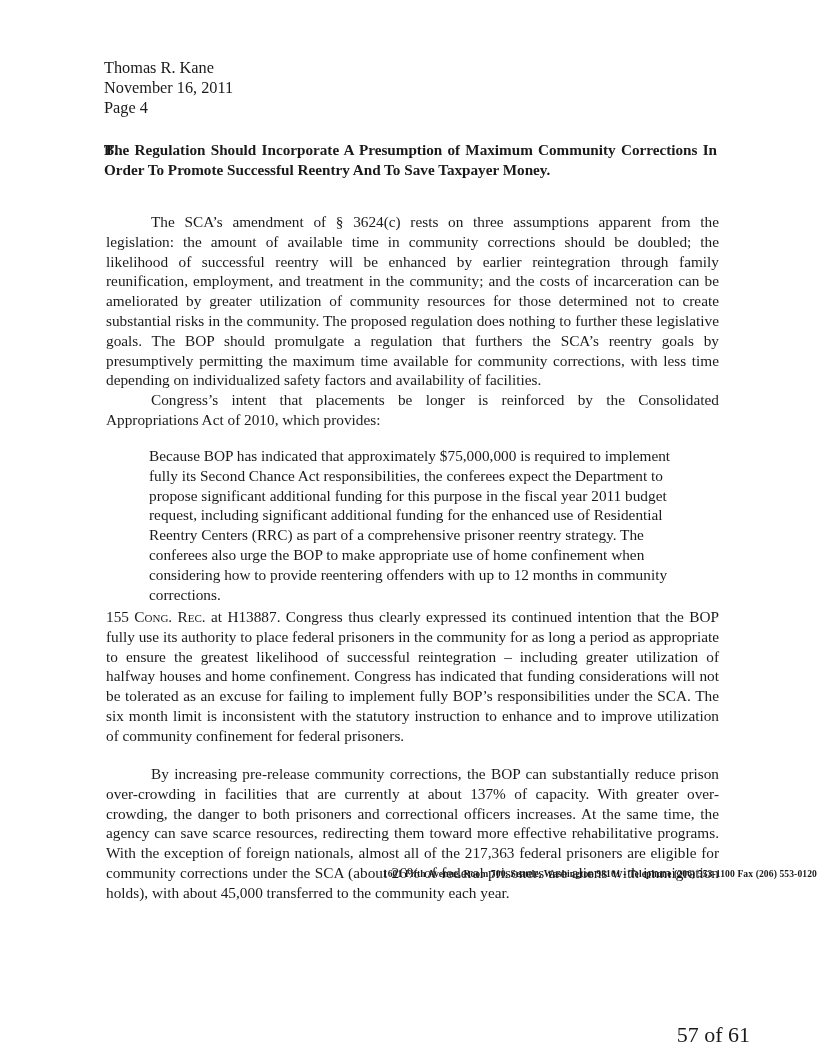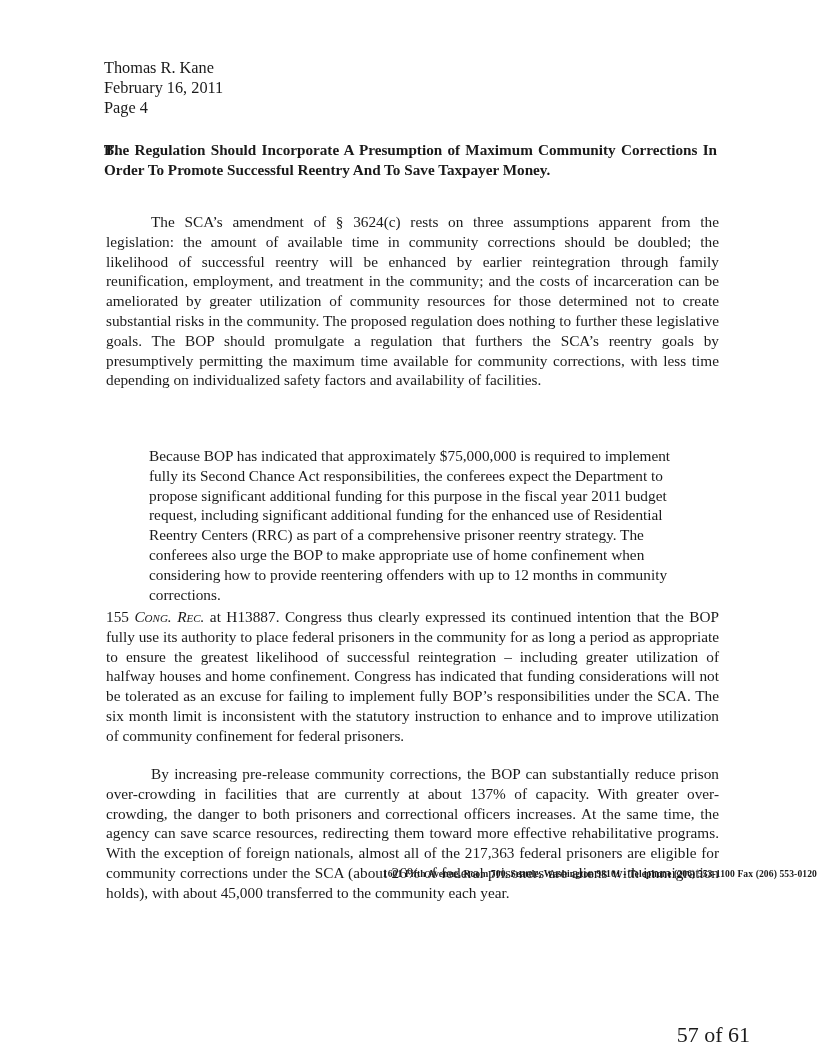--- a/index.html
+++ b/index.html
@@ -9,43 +9,44 @@
     .hdr { position: absolute; left: 104px; top: 58px; font-size: 16.3px; line-height: 20px; }
     .hdr div { white-space: nowrap; }
     .section { position: absolute; left: 104px; top: 140px; width: 613px; font-weight: bold;
       font-size: 15.2px; line-height: 20px; }
     .section .letter { position: absolute; left: 0; top: 0; }
     .section .title { text-align: justify; }
     .para { position: absolute; left: 104px; width: 613px; font-size: 15.3px; line-height: 19.8px;
       text-align: justify; text-indent: 45px; margin: 2px; }
     .quote { position: absolute; left: 149px; width: 523px; font-size: 15.3px; line-height: 19.8px;
       text-align: left; margin: 0; }
-    .sc { font-variant: small-caps; font-style: italic; }
+    .sc { font-variant: small-caps; }
     .footer { position: absolute; left: 0; width: 817px; top: 868px; text-align: right;
       font-size: 9.6px; font-weight: bold; letter-spacing: 0.1px; }
     .pagenum { position: absolute; right: 20px; top: 1022px; font-size: 22px; }
   </style>
 </head>
 <body>
 
 <div class="page">
 
   <div class="hdr">
     <div>Thomas R. Kane</div>
-    <div>February 16, 2011</div>
+    <div>November 16, 2011</div>
     <div>Page 4</div>
   </div>
 
   <div class="section">
     <span class="letter">B.</span>
     <div class="title">The Regulation Should Incorporate A Presumption of Maximum Community Corrections In Order To Promote Successful Reentry And To Save Taxpayer Money.</div>
   </div>
 
   <p class="para" style="top:210px;">The SCA’s amendment of § 3624(c) rests on three assumptions apparent from the legislation: the amount of available time in community corrections should be doubled; the likelihood of successful reentry will be enhanced by earlier reintegration through family reunification, employment, and treatment in the community; and the costs of incarceration can be ameliorated by greater utilization of community resources for those determined not to create substantial risks in the community.  The proposed regulation does nothing to further these legislative goals.  The BOP should promulgate a regulation that furthers the SCA’s reentry goals by presumptively permitting the maximum time available for community corrections, with less time depending on individualized safety factors and availability of facilities.</p>
 
+  <p class="para" style="top:388px;">Congress’s intent that placements be longer is reinforced by the Consolidated Appropriations Act of 2010, which provides:</p>
 
   <p class="quote" style="top:446px;">Because BOP has indicated that approximately $75,000,000 is required to implement fully its Second Chance Act responsibilities, the conferees expect the Department to propose significant additional funding for this purpose in the fiscal year 2011 budget request, including significant additional funding for the enhanced use of Residential Reentry Centers (RRC) as part of a comprehensive prisoner reentry strategy.  The conferees also urge the BOP to make appropriate use of home confinement when considering how to provide reentering offenders with up to 12 months in community corrections.</p>
 
   <p class="para" style="top:605px; text-indent:0;"><span>155</span> <span class="sc">Cong. Rec.</span><span> at H13887.  Congress thus clearly expressed its continued intention that the BOP fully use its authority to place federal prisoners in the community for as long a period as appropriate to ensure the greatest likelihood of successful reintegration – including greater utilization of halfway houses and home confinement.  Congress has indicated that funding considerations will not be tolerated as an excuse for failing to implement fully BOP’s responsibilities under the SCA.  The six month limit is inconsistent with the statutory instruction to enhance and to improve utilization of community confinement for federal prisoners.</span></p>
 
   <p class="para" style="top:762px;">By increasing pre-release community corrections, the BOP can substantially reduce prison over-crowding in facilities that are currently at about 137% of capacity.  With greater over-crowding, the danger to both prisoners and correctional officers increases.  At the same time, the agency can save scarce resources, redirecting them toward more effective rehabilitative programs.  With the exception of foreign nationals, almost all of the 217,363 federal prisoners are eligible for community corrections under the SCA (about 26% of federal prisoners are aliens with immigration holds), with about 45,000 transferred to the community each year.</p>
 
   <div class="footer">1601 Fifth Avenue, Room 700, Seattle, Washington 98101 - Telephone (206) 553-1100  Fax (206) 553-0120</div>
 
   <div class="pagenum">57 of 61</div>

